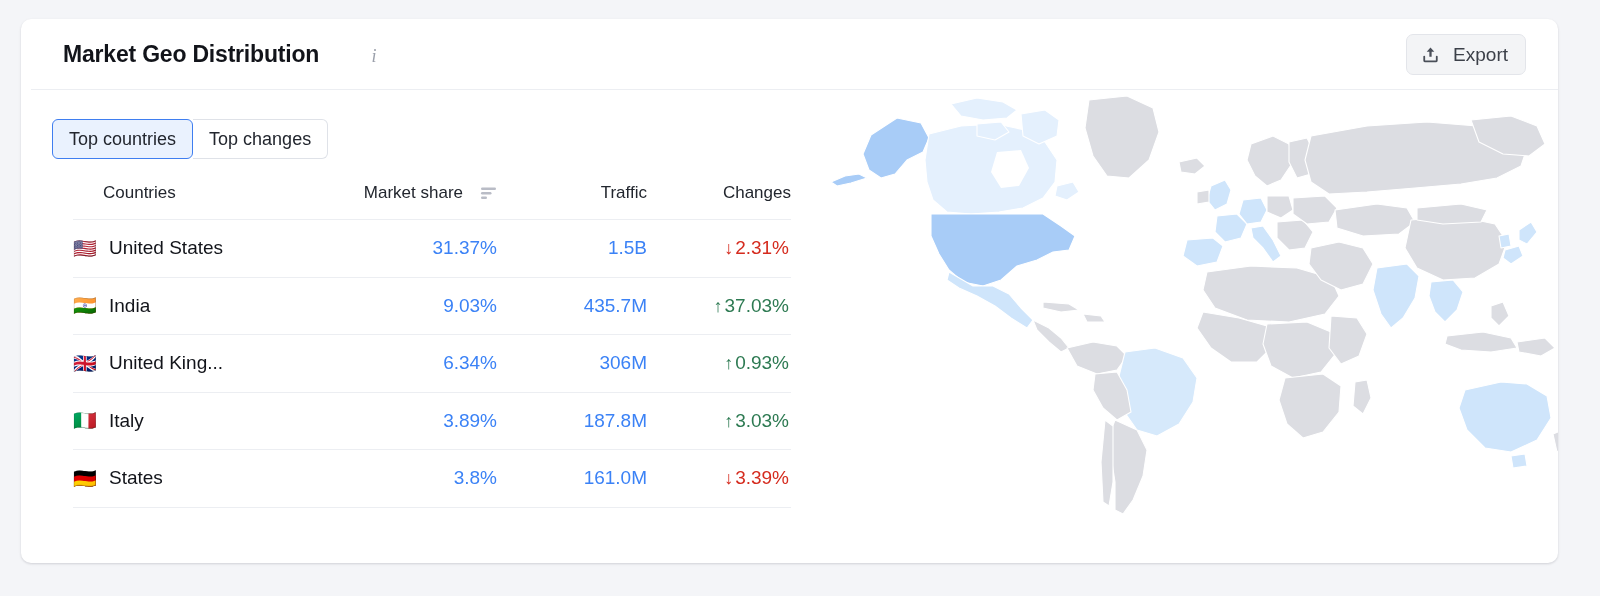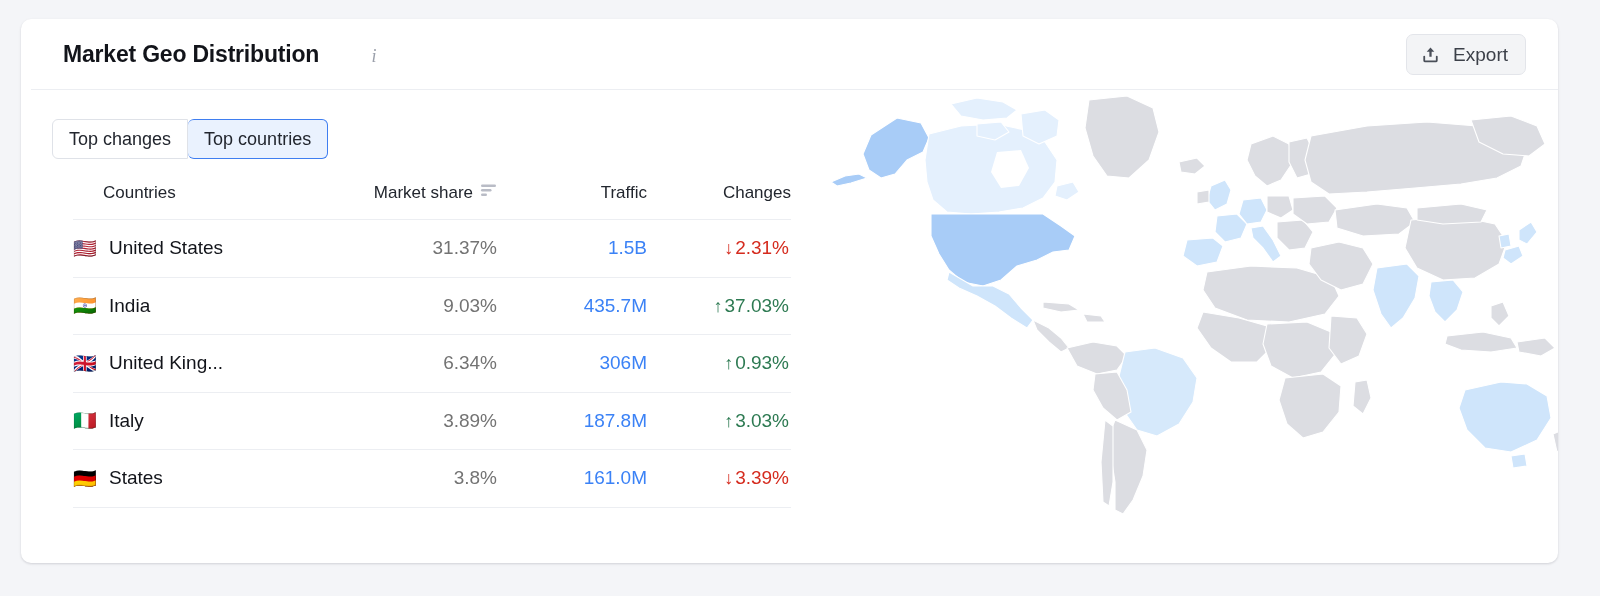--- a/index.html
+++ b/index.html
@@ -123,22 +123,22 @@
     font-size: 17px;
     color: #22262e;
     padding: 0 0 16px 0;
     text-align: right;
     vertical-align: bottom;
     white-space: nowrap;
   }
   .geo-table th.c-country { text-align: left; padding-left: 30px; }
   .sort-wrap {
     display: inline-flex;
-    align-items: flex-start;
-    gap: 7px;
+    align-items: center;
+    gap: 17px;
     cursor: pointer;
   }
   .sort-icon { display: block; }
 
   .geo-table td {
     font-size: 19px;
     padding: 0;
     height: 57.5px;
     text-align: right;
     border-top: 1px solid #eceef2;
@@ -152,21 +152,21 @@
     color: #12141a;
   }
   .country-cell { display: flex; align-items: center; gap: 10px; }
   .flag {
     font-family: "DejaVu Sans", sans-serif;
     font-size: 19px;
     line-height: 1;
     width: 26px;
     display: inline-block;
   }
-  td.c-share { color: #737373; }
+  td.c-share { color: #3b82f6; }
   td.c-traffic { color: #3b82f6; }
   td.c-change { padding-right: 2px; }
   .chg { display: inline-flex; align-items: center; gap: 2px; justify-content: flex-end; }
   .chg.up   { color: #2d7a52; }
   .chg.down { color: #d52b1e; }
   .arrow { font-size: 18px; line-height: 1; }
 
   
   col.w-country { width: 252px; }
   col.w-share   { width: 172px; }
@@ -198,25 +198,25 @@
         <path d="M10 2.6 L14 7 L11.2 7 L11.2 12.4 L8.8 12.4 L8.8 7 L6 7 Z" fill="#4a4f59"></path>
         <path d="M3.4 12.2 L3.4 16.2 C3.4 16.8 3.9 17.3 4.5 17.3 L15.5 17.3 C16.1 17.3 16.6 16.8 16.6 16.2 L16.6 12.2" fill="none" stroke="#4a4f59" stroke-width="1.9" stroke-linecap="round"></path>
       </svg>
       <span class="label">Export</span>
     </div>
   </div>
 
   <div class="card-body">
 
     <div class="tabs">
+      <div class="tab active">
+        <span>Top countries</span>
+      </div>
       <div class="tab">
         <span>Top changes</span>
-      </div>
-      <div class="tab active">
-        <span>Top countries</span>
       </div>
     </div>
 
     <table class="geo-table">
       <colgroup>
         <col class="w-country">
           <col class="w-share">
           <col class="w-traffic">
           <col class="w-change">
       </colgroup>

